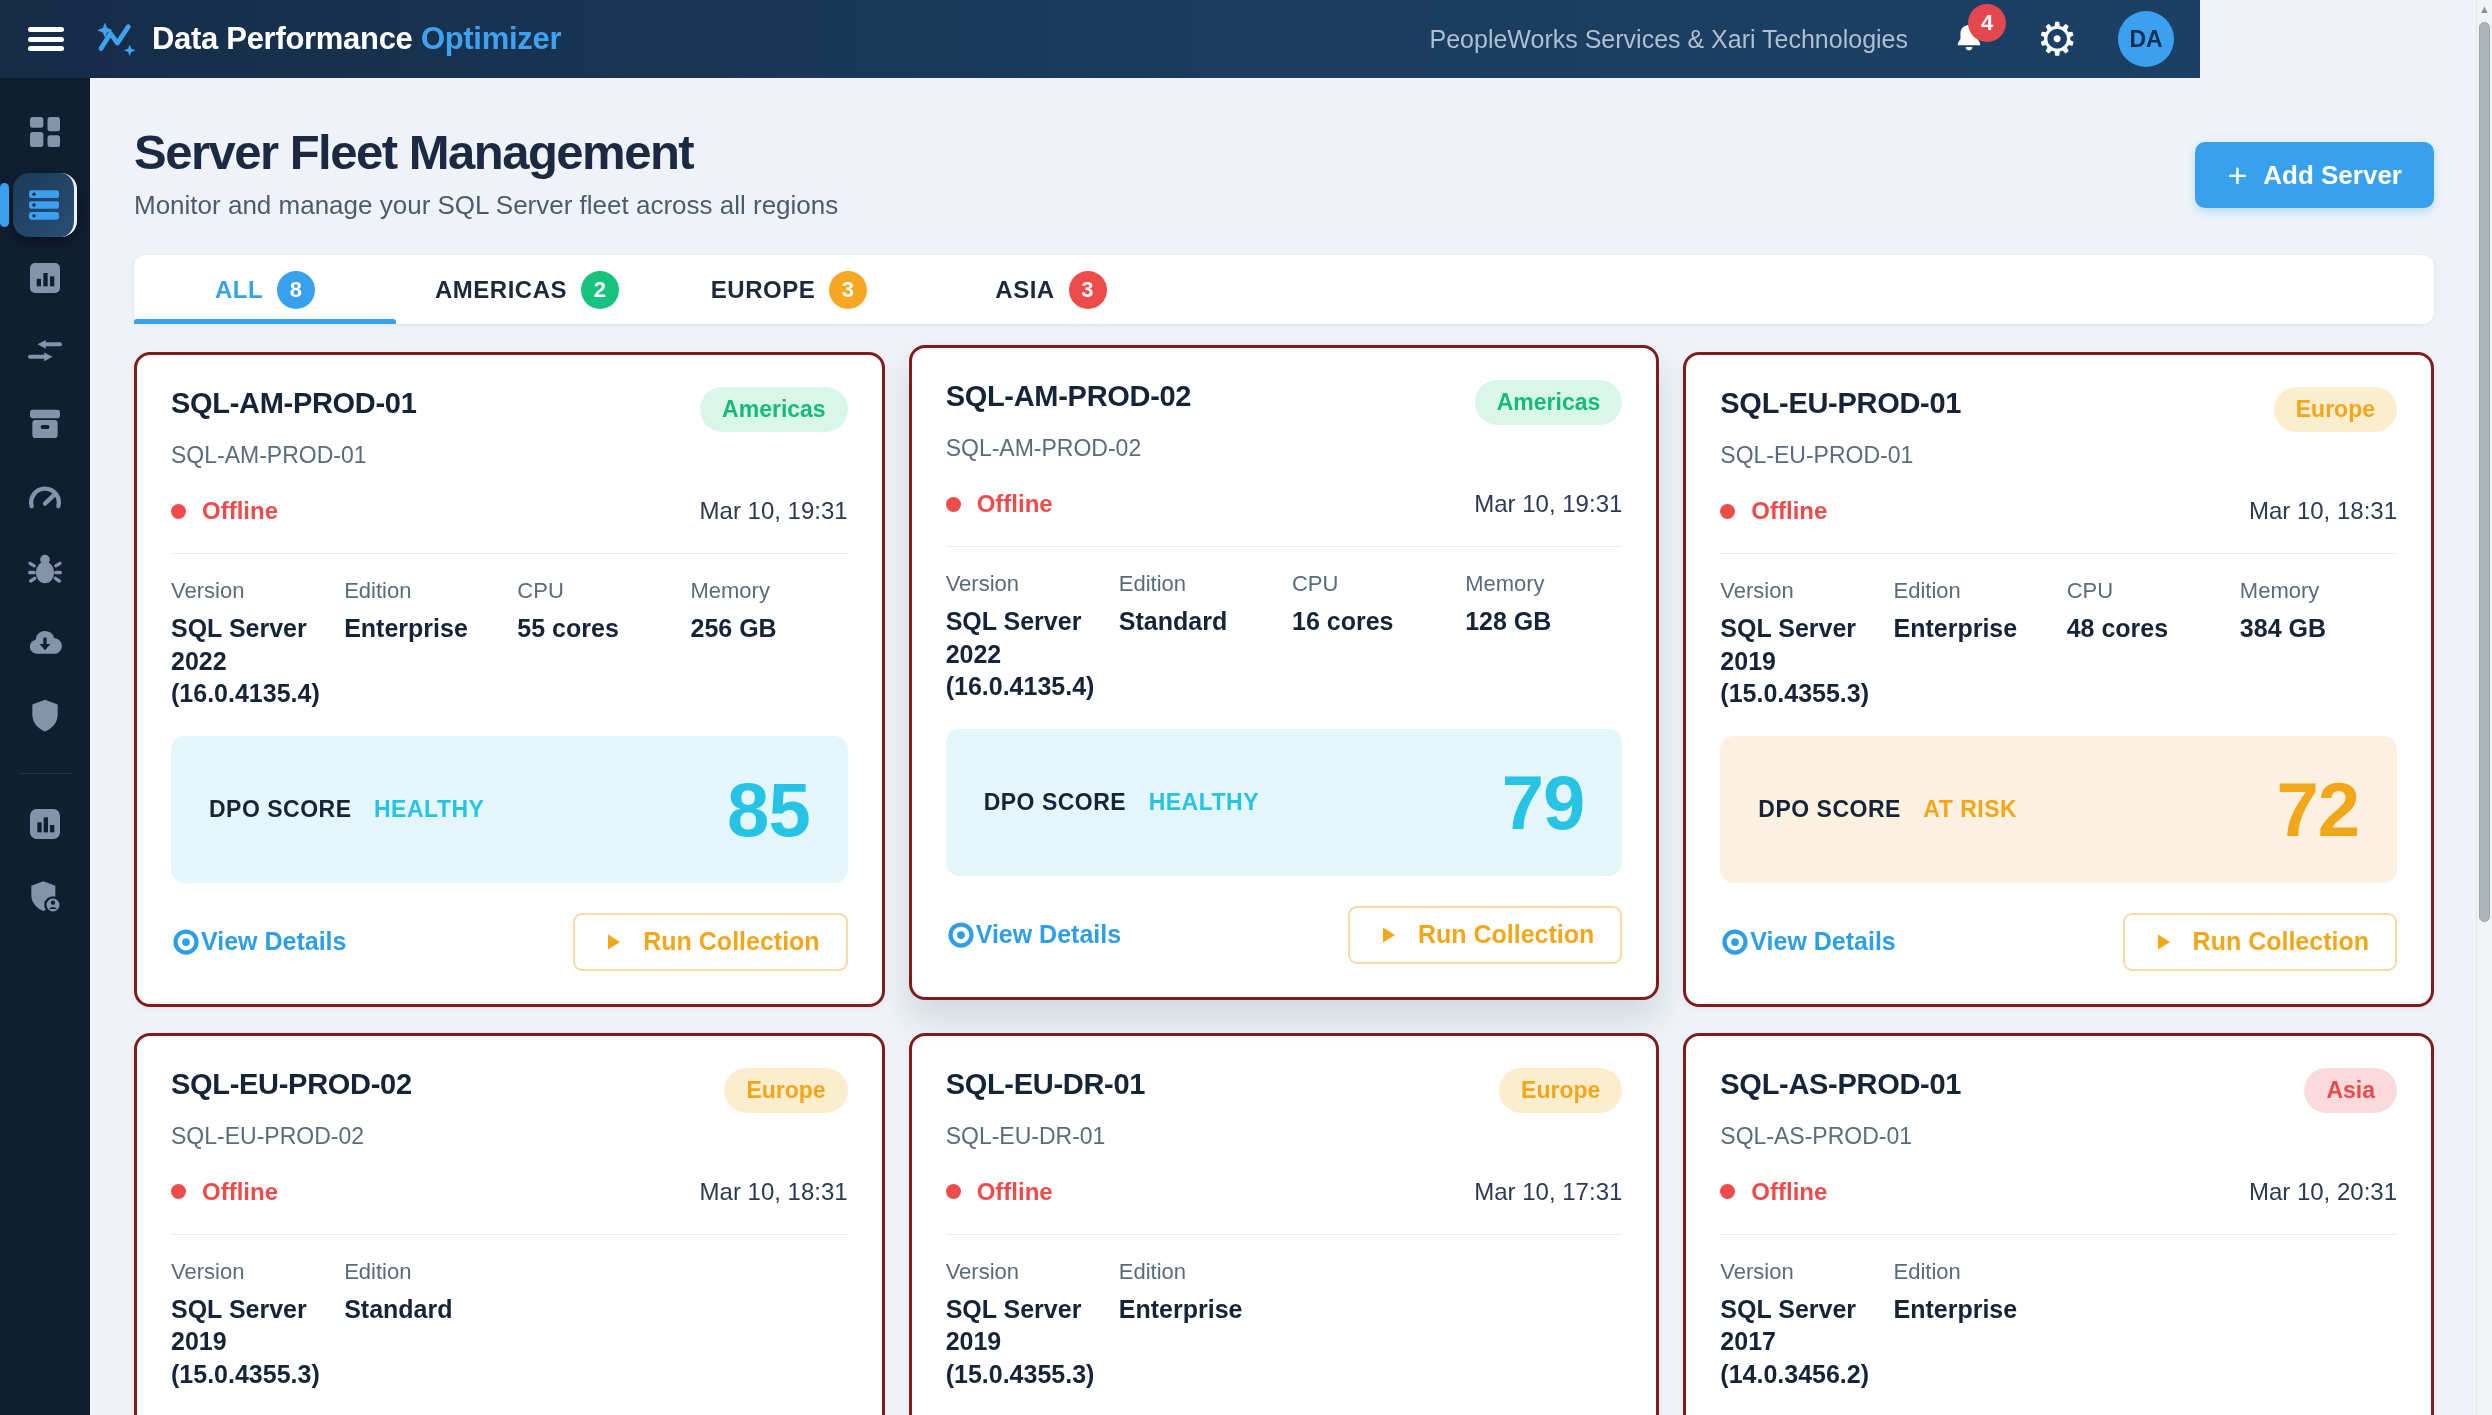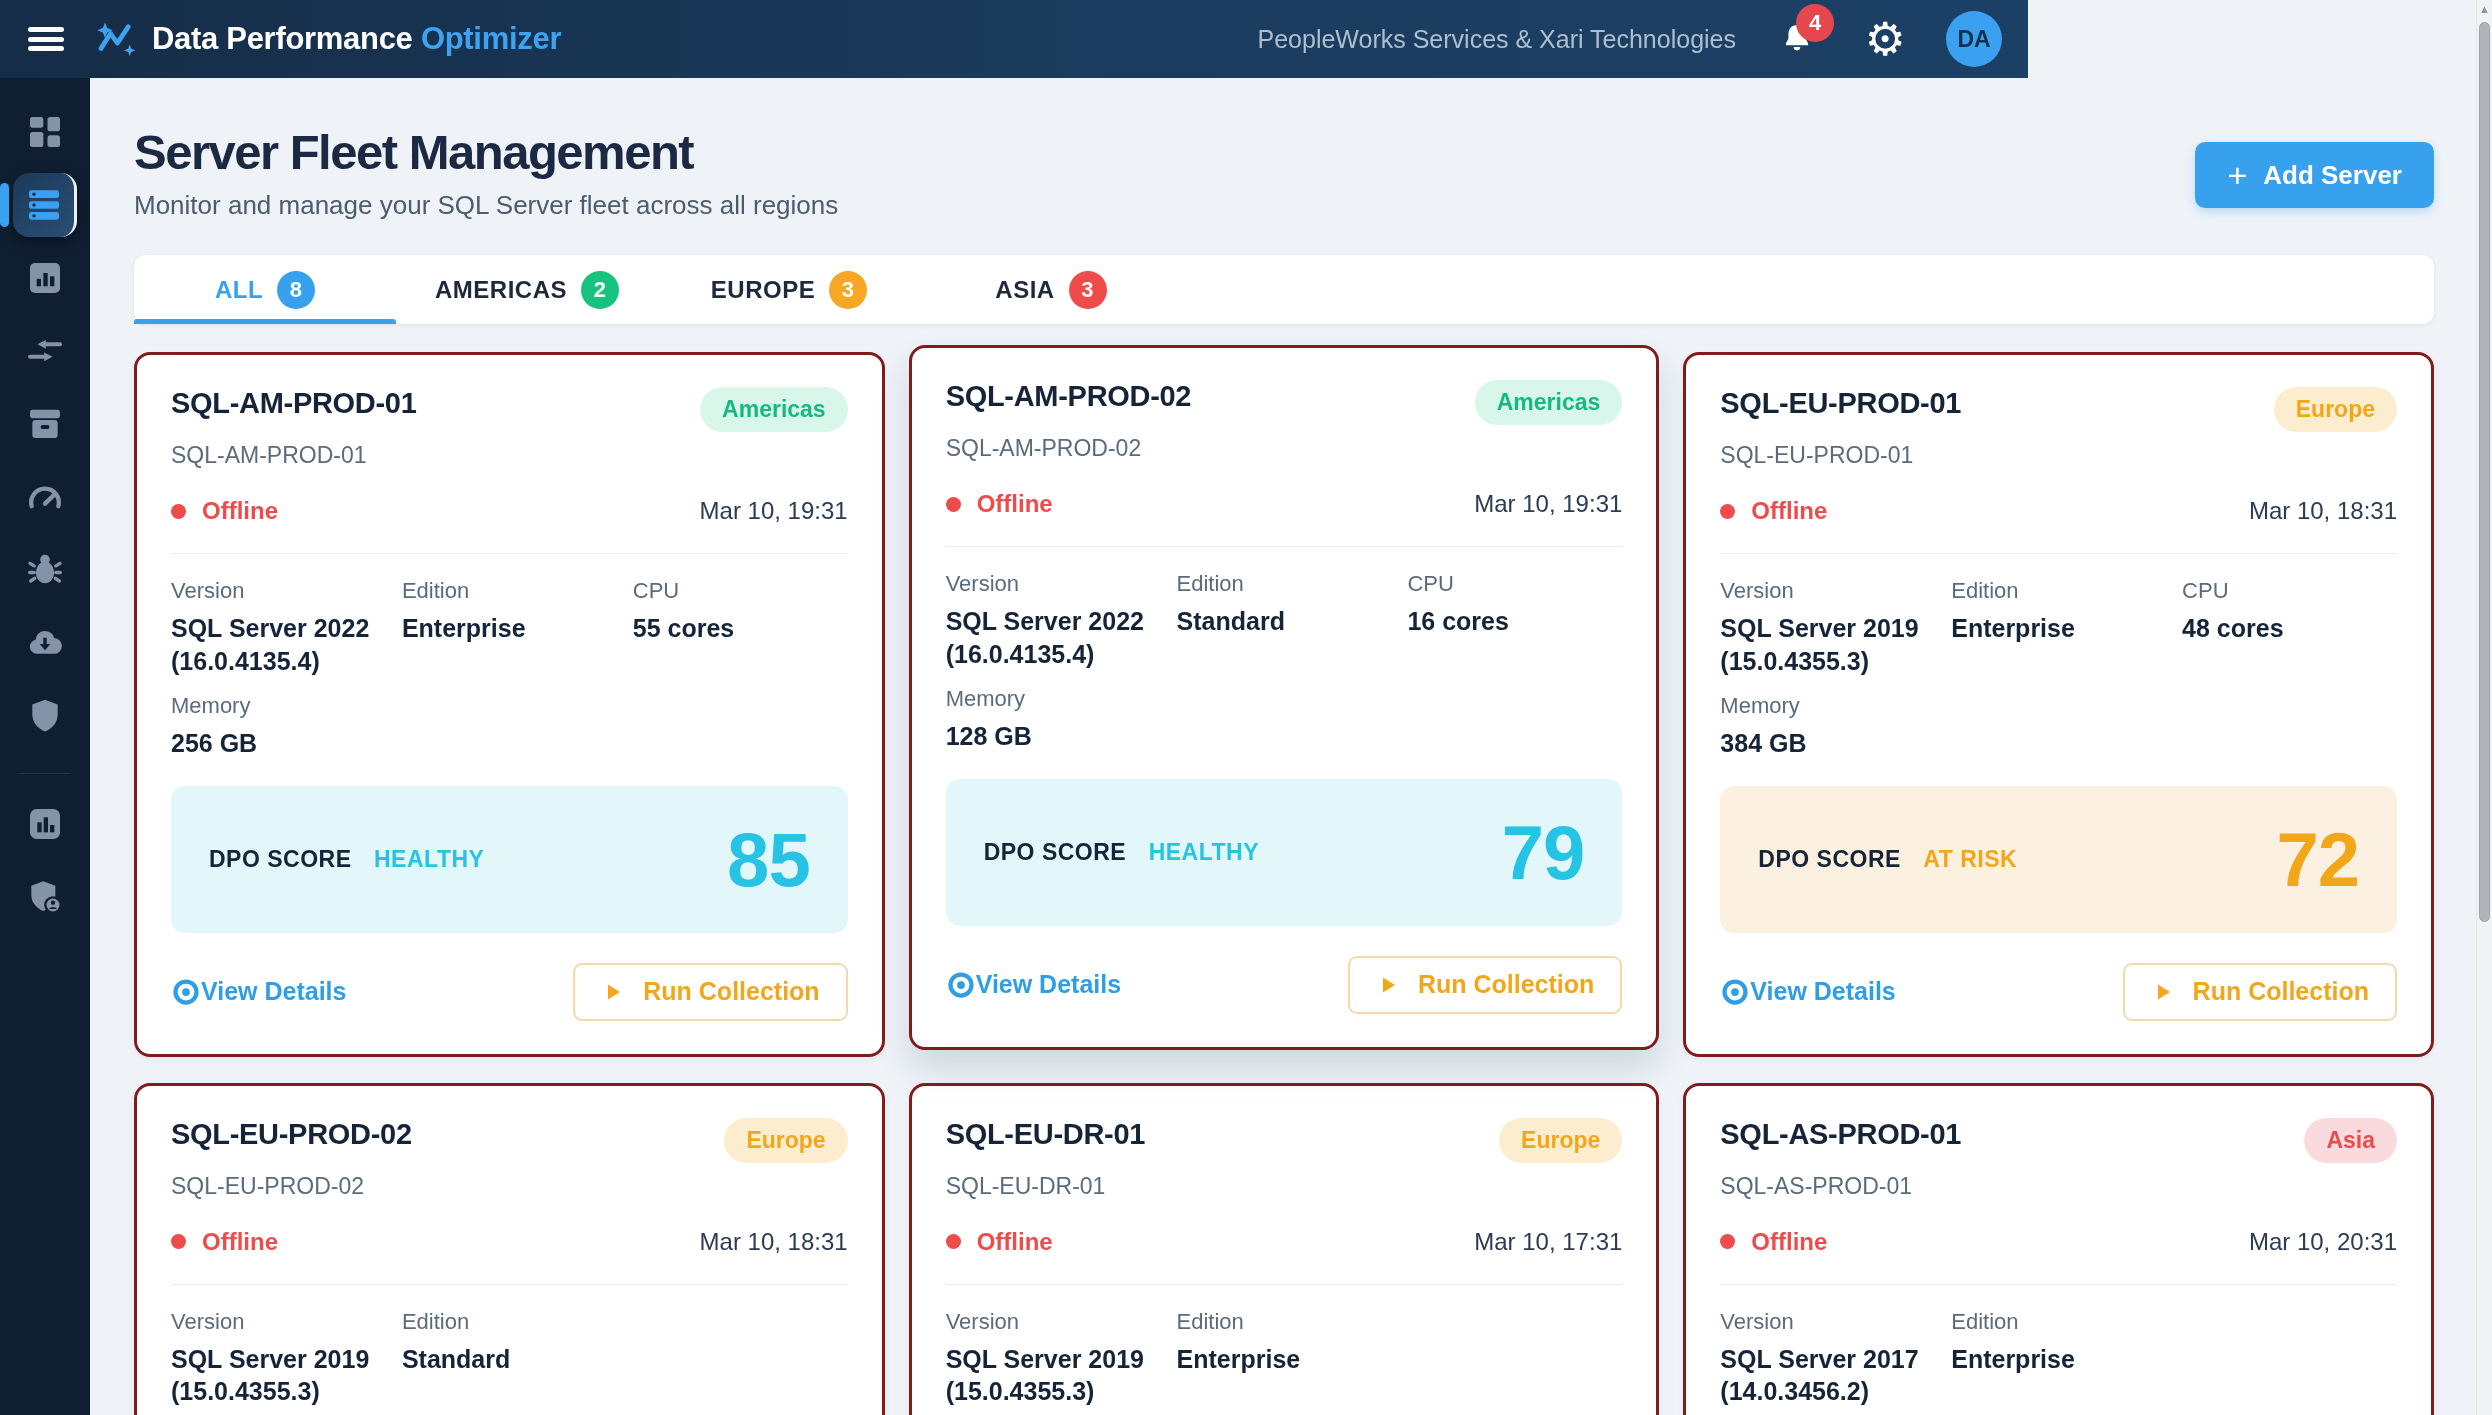--- a/index.html
+++ b/index.html
@@ -4,21 +4,21 @@
 <style>
   * { margin:0; padding:0; box-sizing:border-box; }
   html,body { width:2492px; height:1415px; overflow:hidden; }
   body {
     font-family:"Liberation Sans","DejaVu Sans",sans-serif;
     background:#EFF3F8; color:#19273E; position:relative;
   }
 
   
   .topbar {
-    position:absolute; top:0; left:0; width:2028px; height:78px;
+    position:absolute; top:0; left:0; width:2200px; height:78px;
     background:linear-gradient(90deg,#152C47 0%,#1B3C5E 55%,#1C4065 100%);
     display:flex; align-items:center; padding:0 26px; z-index:5;
   }
   .hamburger { width:40px; height:34px; display:flex; flex-direction:column; justify-content:space-between; padding:5px 2px; cursor:pointer; }
   .hamburger span { display:block; height:5px; border-radius:3px; background:#FFFFFF; }
   .logo-wrap { display:flex; align-items:center; gap:14px; margin-left:28px; }
   .logo-title { font-size:31px; font-weight:800; color:#FFFFFF; letter-spacing:-0.3px; white-space:nowrap; }
   .logo-title .accent { color:#3EA2EF; }
   .topbar-right { margin-left:auto; display:flex; align-items:center; gap:34px; }
   .company { color:#AEBFD0; font-size:25px; }
@@ -117,21 +117,21 @@
   .region-badge { font-size:23px; font-weight:700; border-radius:999px; padding:9px 22px; white-space:nowrap; }
   .region-badge.americas { color:#16B97F; background:#D9F6EA; }
   .region-badge.europe   { color:#F2A71B; background:#FCEDCF; }
   .region-badge.asia     { color:#EA4B4C; background:#FBDADD; }
   .card-host { font-size:23px; color:#5B6B7E; margin-top:10px; }
   .status-row { display:flex; align-items:center; margin-top:28px; }
   .status-dot { width:15px; height:15px; border-radius:50%; background:#EE4B4B; margin-right:16px; }
   .status-text { font-size:24px; font-weight:700; color:#EE4B4B; }
   .timestamp { margin-left:auto; font-size:24px; color:#2B3B52; }
   .card-divider { height:1px; background:#E8EDF2; margin:28px 0 24px; }
-  .specs { display:grid; grid-template-columns:1fr 1fr 1fr; column-gap:20px; row-gap:20px;gap:16px; }
+  .specs { display:grid; grid-template-columns:1fr 1fr 1fr 1fr; column-gap:20px; row-gap:20px;gap:16px; }
   .spec-label { font-size:22px; color:#5B6B7E; }
   .spec-value { font-size:25px; font-weight:700; color:#16243A; margin-top:8px; line-height:1.3; }
   .dpo-panel {
     margin-top:26px; border-radius:14px; padding:30px 38px; min-height:140px;
     display:flex; align-items:center; justify-content:space-between;
   }
   .dpo-panel.healthy { background:#E3F6FA; }
   .dpo-panel.at_risk { background:#FCF1E1; }
   .dpo-label { font-size:23px; font-weight:800; color:#16243A; letter-spacing:0.5px; }
   .dpo-status { font-size:23px; font-weight:800; margin-left:18px; letter-spacing:0.5px; }

